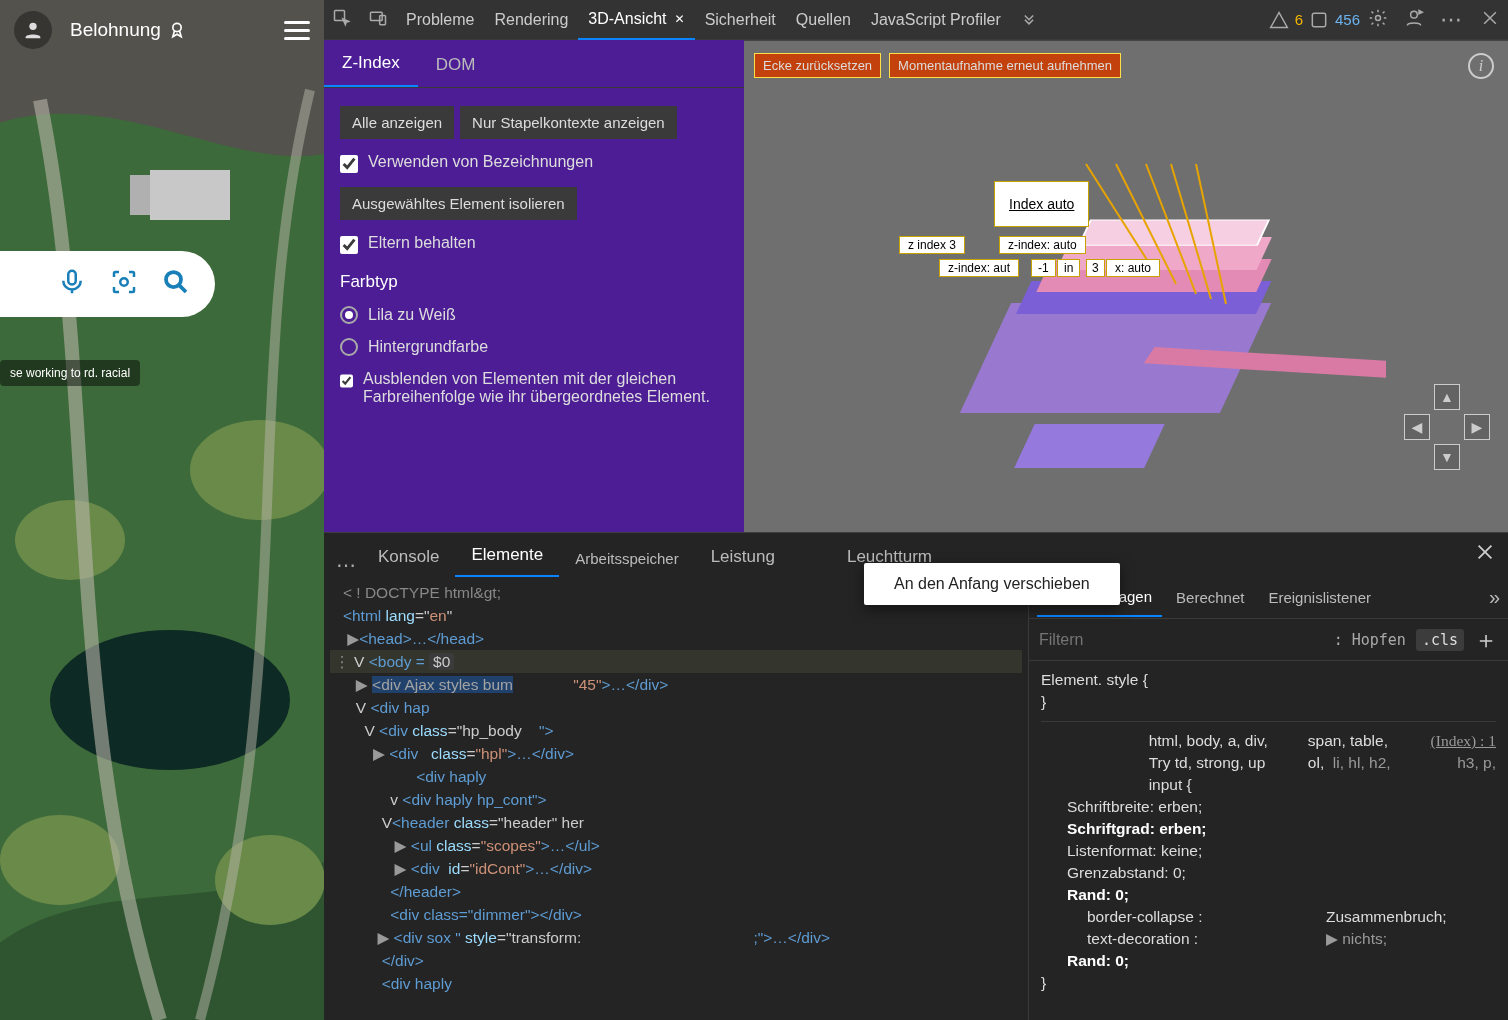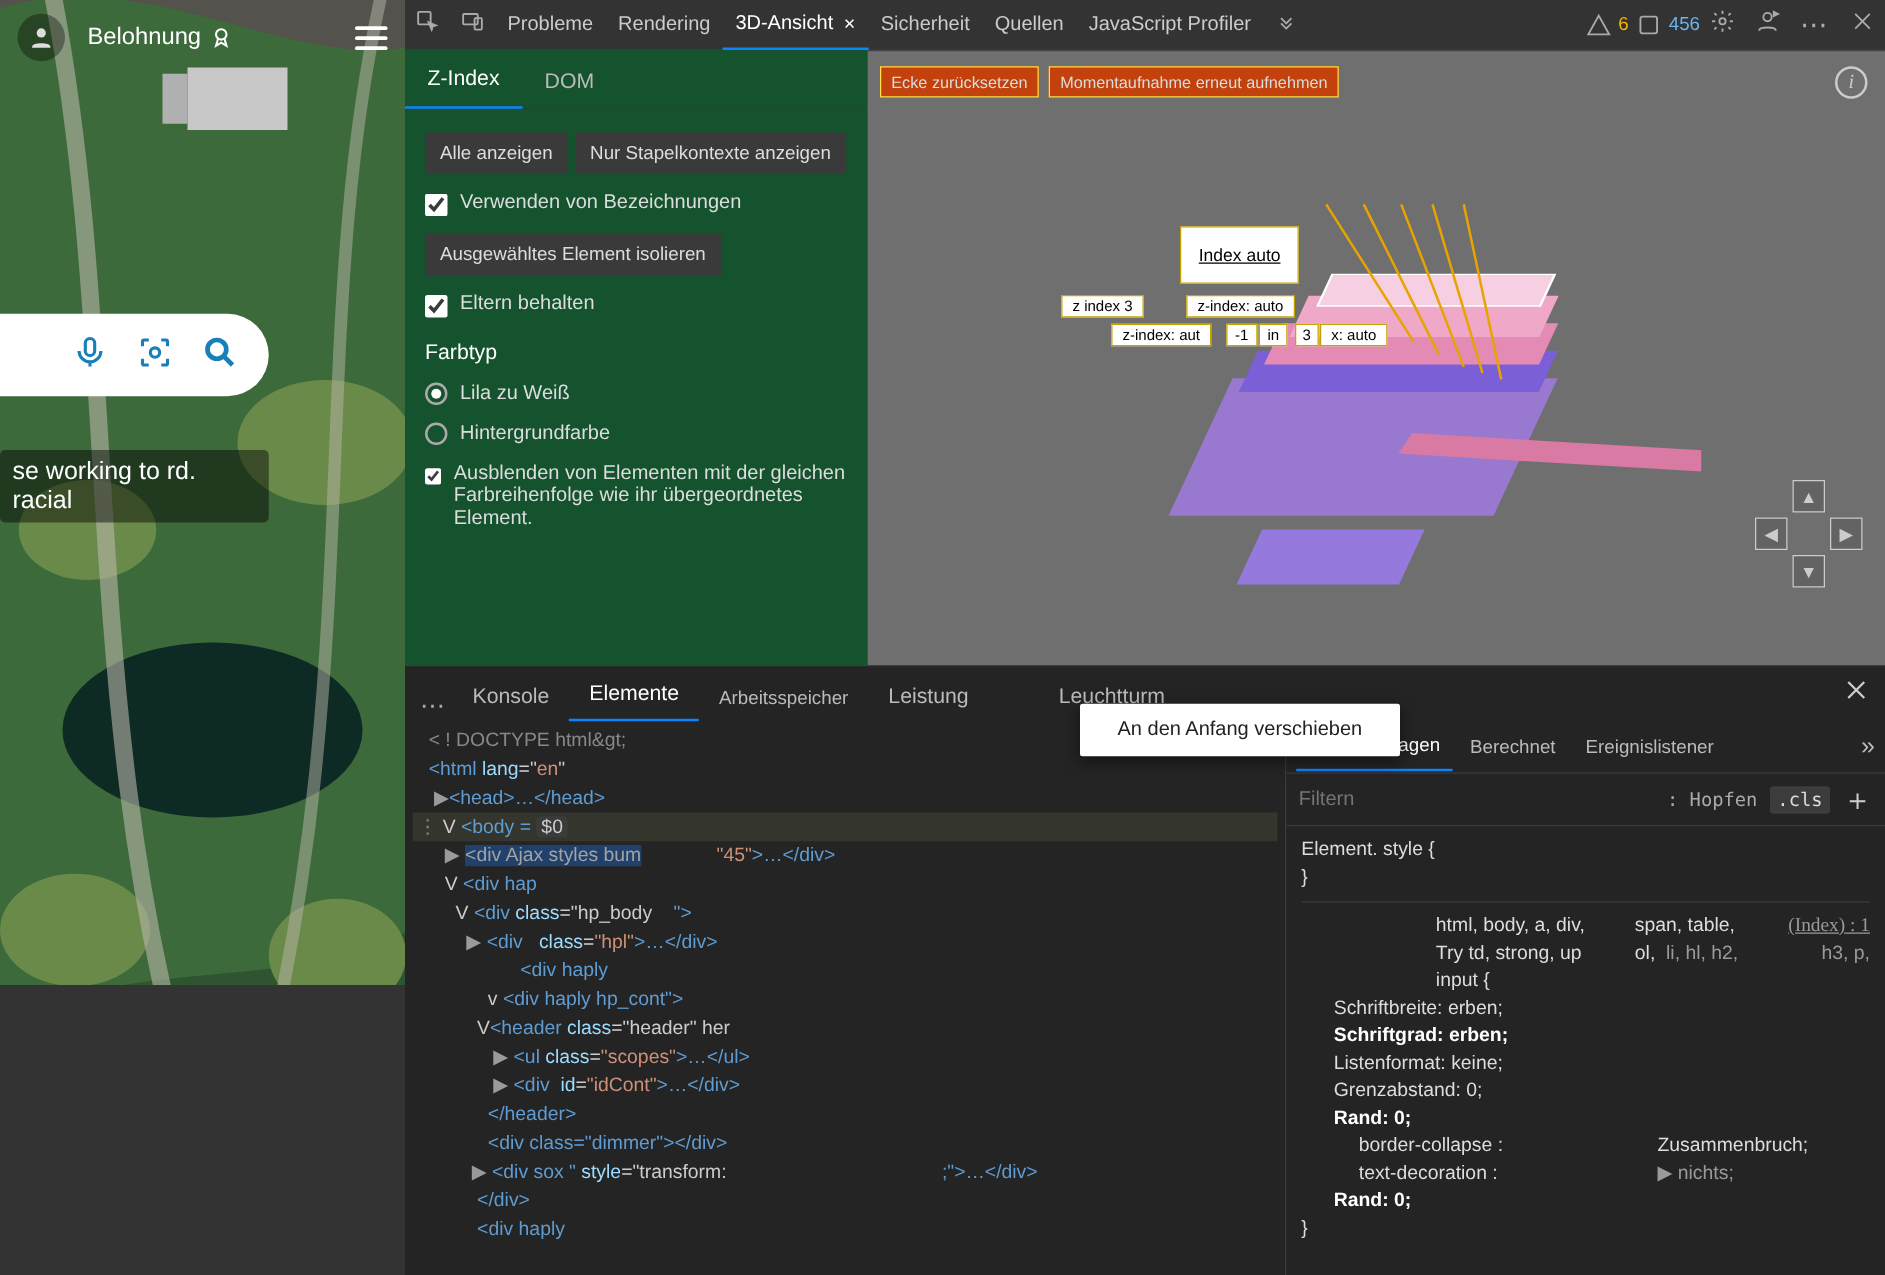--- a/index.html
+++ b/index.html
@@ -1,35 +1,35 @@
 <!DOCTYPE html>
 <html><head>
 <meta charset="utf-8">
 <style>
 * { margin:0; padding:0; box-sizing:border-box; font-family:"Segoe UI",Arial,sans-serif; }
 body { width:1508px; height:1020px; overflow:hidden; background:#333; color:#ccc; position:relative; }
 
 
-.browser-strip { position:absolute; left:0; top:0; width:324px; height:788px; background:#355a2f; overflow:hidden; }
+.browser-strip { position:absolute; left:0; top:0; width:324px; height:1020px; background:#355a2f; overflow:hidden; }
 .browser-strip .aerial { position:absolute; inset:0; }
 .aerial svg { width:100%; height:100%; display:block; }
 
 .top-bar-left { position:absolute; left:0; top:0; width:324px; height:60px; display:flex; align-items:center; gap:18px; padding:0 14px; color:#fff; }
 .avatar-circle { width:38px; height:38px; border-radius:50%; background:rgba(0,0,0,.35); display:flex; align-items:center; justify-content:center; }
 .avatar-circle svg{width:22px;height:22px;fill:#ddd;}
 .reward { font-size:19px; color:#fff; display:flex; align-items:center; gap:6px; }
 .reward .medal { width:20px; height:20px; }
 .hamburger { margin-left:auto; display:flex; flex-direction:column; gap:5px; cursor:pointer;}
 .hamburger span{width:26px;height:3px;background:#fff;border-radius:2px;}
 
 .search-pill { position:absolute; left:0; top:251px; width:215px; height:66px; background:#fff; border-radius:0 34px 34px 0; display:flex; align-items:center; justify-content:flex-end; gap:22px; padding-right:24px; }
 .search-pill svg{width:30px;height:30px;stroke:#197fb8;fill:none;stroke-width:2;}
 .search-pill .mag svg{stroke-width:3;}
 
-.headline-chip { position:absolute; left:0; top:360px; max-width:215px; background:rgba(0,0,0,.45); color:#fff; font-size:20px; padding:6px 10px; border-radius:4px; }
+.headline-chip { position:absolute; left:0; top:360px; max-width:215px; background:rgba(0,0,0,.45); color:#fff; font-size:12px; padding:6px 10px; border-radius:4px; }
 
 
 .devtools { position:absolute; left:324px; top:0; right:0; bottom:0; display:flex; flex-direction:column; background:#242424; }
 
 
 .dt-top { height:40px; background:#333; display:flex; align-items:center; font-size:16px; color:#ccc; border-bottom:1px solid #3a3a3a; }
 .dt-top .tool { padding:0 10px; height:40px; display:flex; align-items:center; gap:6px; cursor:pointer; }
 .dt-top .tool.active { color:#fff; border-bottom:2px solid #0a84ff; }
 .dt-top .tool .closex { font-size:12px; margin-left:2px; }
 .dt-top .spacer { flex:1; }
@@ -37,21 +37,21 @@
 .dt-top svg{width:20px;height:20px;fill:none;stroke:#aaa;stroke-width:1.8;}
 .dt-top .iconbtn{padding:0 8px;cursor:pointer;}
 .warn-tri{fill:#f3b600;stroke:none;}
 .err-sq{fill:#2a7bd6;stroke:none;}
 .close-x{stroke:#ccc;stroke-width:2;}
 
 
 .dt-mid { flex:0 0 492px; display:flex; min-height:0; }
 
 
-.zpanel { width:370px; background:#14532d; color:#ddd; display:flex; flex-direction:column; }
+.zpanel { width:420px; background:#4c1d95; color:#ddd; display:flex; flex-direction:column; }
 .zpanel .subtabs { display:flex; border-bottom:1px solid #3a3a3a; height:48px; align-items:flex-end; }
 .zpanel .subtabs .stab { padding:12px 18px; font-size:17px; cursor:pointer; color:#bbb; }
 .zpanel .subtabs .stab.active { color:#fff; border-bottom:2px solid #0a84ff; }
 .zpanel .body { padding:18px 16px; font-size:16px; display:flex; flex-direction:column; gap:14px; }
 .btnrow { display:flex; gap:6px; }
 .gbtn { background:#3a3a3a; color:#ddd; padding:8px 12px; border:none; font-size:15px; cursor:pointer; }
 .chk { display:flex; align-items:flex-start; gap:10px; }
 .chk input { width:18px; height:18px; accent-color:#fff; margin-top:2px;}
 .sect-title { font-size:17px; color:#fff; margin-top:4px; }
 .radio-row { display:flex; align-items:center; gap:10px; }

